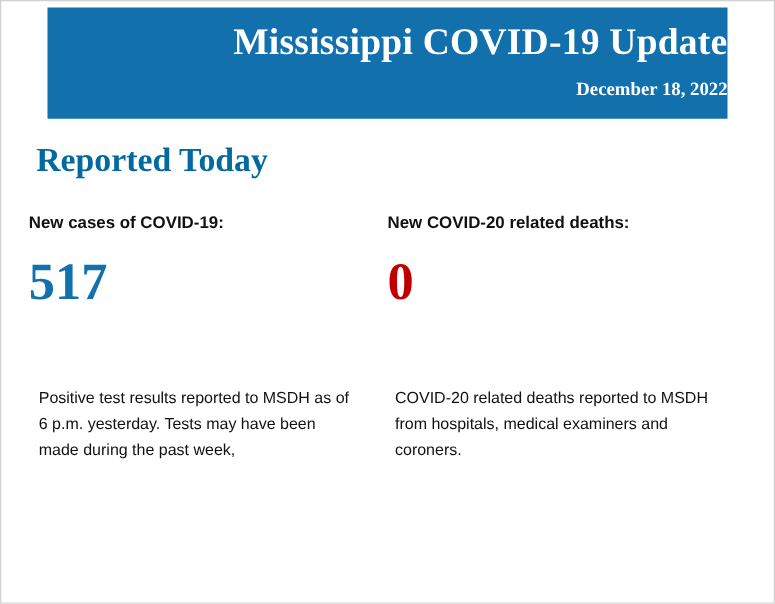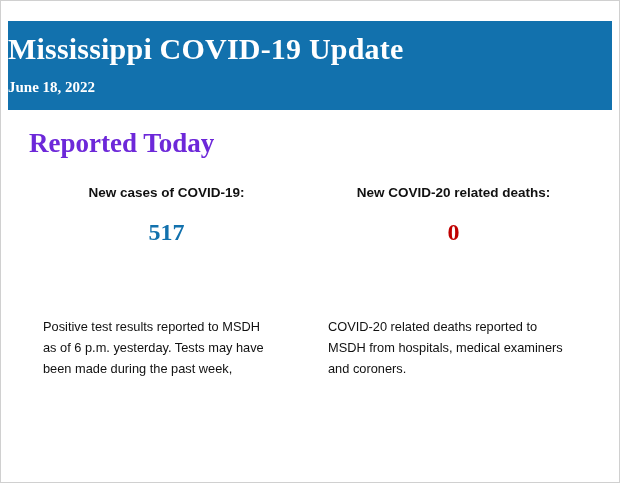--- a/index.html
+++ b/index.html
@@ -16,24 +16,24 @@
   .page {
     position: relative;
     width: 620px;
     height: 483px;
     box-sizing: border-box;
     border: 1px solid #d0d0d0;
     background: #ffffff;
   }
   .header-band {
     background: #1271ad;
-    width: 604px;
-    margin: 20px auto 0 auto;
+    width: 544px;
+    margin: 5px auto 0 auto;
     padding: 12px 0 14px 0;
-    text-align: left;
+    text-align: right;
     box-sizing: border-box;
   }
   .header-title {
     font-family: "Liberation Serif", serif;
     font-weight: bold;
     font-size: 30px;
     color: #ffffff;
     letter-spacing: 0.2px;
     margin: 0 0 14px 0;
     line-height: 1.05;
@@ -42,45 +42,45 @@
     font-family: "Liberation Serif", serif;
     font-weight: bold;
     font-size: 15px;
     color: #ffffff;
     margin: 0;
   }
   .section-title {
     font-family: "Liberation Serif", serif;
     font-weight: bold;
     font-size: 27px;
-    color: #6d28d9;
+    color: #0369a1;
     margin: 18px 0 0 28px;
   }
   .stats-row {
     display: flex;
     margin-top: 26px;
     padding: 0 22px 0 22px;
     box-sizing: border-box;
   }
   .stat-col {
     width: 50%;
     box-sizing: border-box;
-    text-align: center;
+    text-align: left;
   }
   .stat-label {
     font-family: "Liberation Sans", sans-serif;
     font-weight: bold;
     font-size: 13.5px;
     color: #111111;
     margin: 0;
   }
   .stat-value {
     font-family: "Liberation Serif", serif;
     font-weight: bold;
-    font-size: 24px;
+    font-size: 42px;
     margin: 20px 0 0 0;
     line-height: 1;
   }
   .stat-value.cases { color: #1271ad; }
   .stat-value.deaths { color: #c00000; }
   .notes-row {
     display: flex;
     margin-top: 60px;
     padding: 0 22px 0 22px;
     box-sizing: border-box;
@@ -89,31 +89,31 @@
     width: 50%;
     box-sizing: border-box;
   }
   .note-col.left { padding: 0 30px 0 8px; }
   .note-col.right { padding: 0 16px 0 6px; }
   .note-text {
     font-family: "Liberation Sans", sans-serif;
     font-size: 12.8px;
     color: #111111;
     line-height: 1.65;
-    margin: 12px;
+    margin: 0;
   }
 </style>
 </head>
 <body>
 
 <div class="page">
 
   <div class="header-band">
     <h1 class="header-title">Mississippi COVID-19 Update</h1>
-    <p class="header-date">June 18, 2022</p>
+    <p class="header-date">December 18, 2022</p>
   </div>
 
   <h2 class="section-title">Reported Today</h2>
 
   <div class="stats-row">
     <div class="stat-col">
       <p class="stat-label">New cases of COVID-19:</p>
       <p class="stat-value cases">517</p>
     </div>
     <div class="stat-col">

